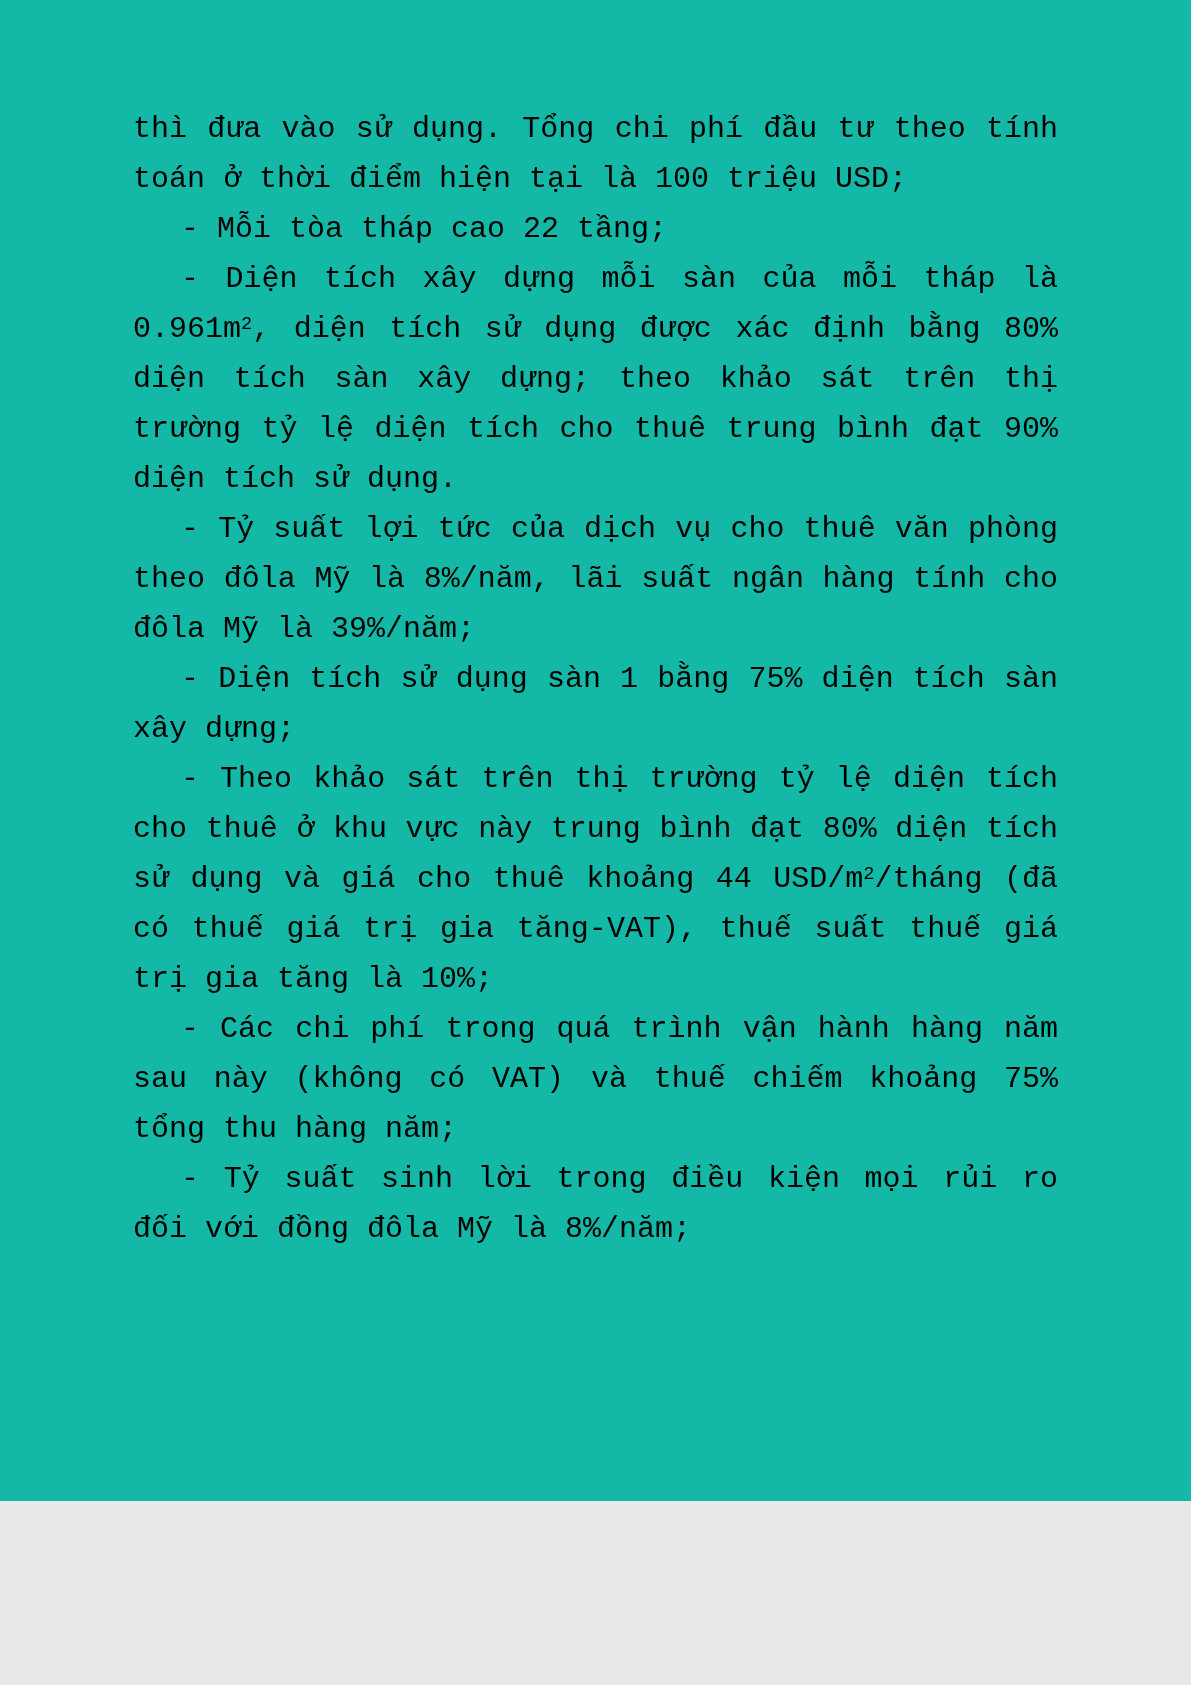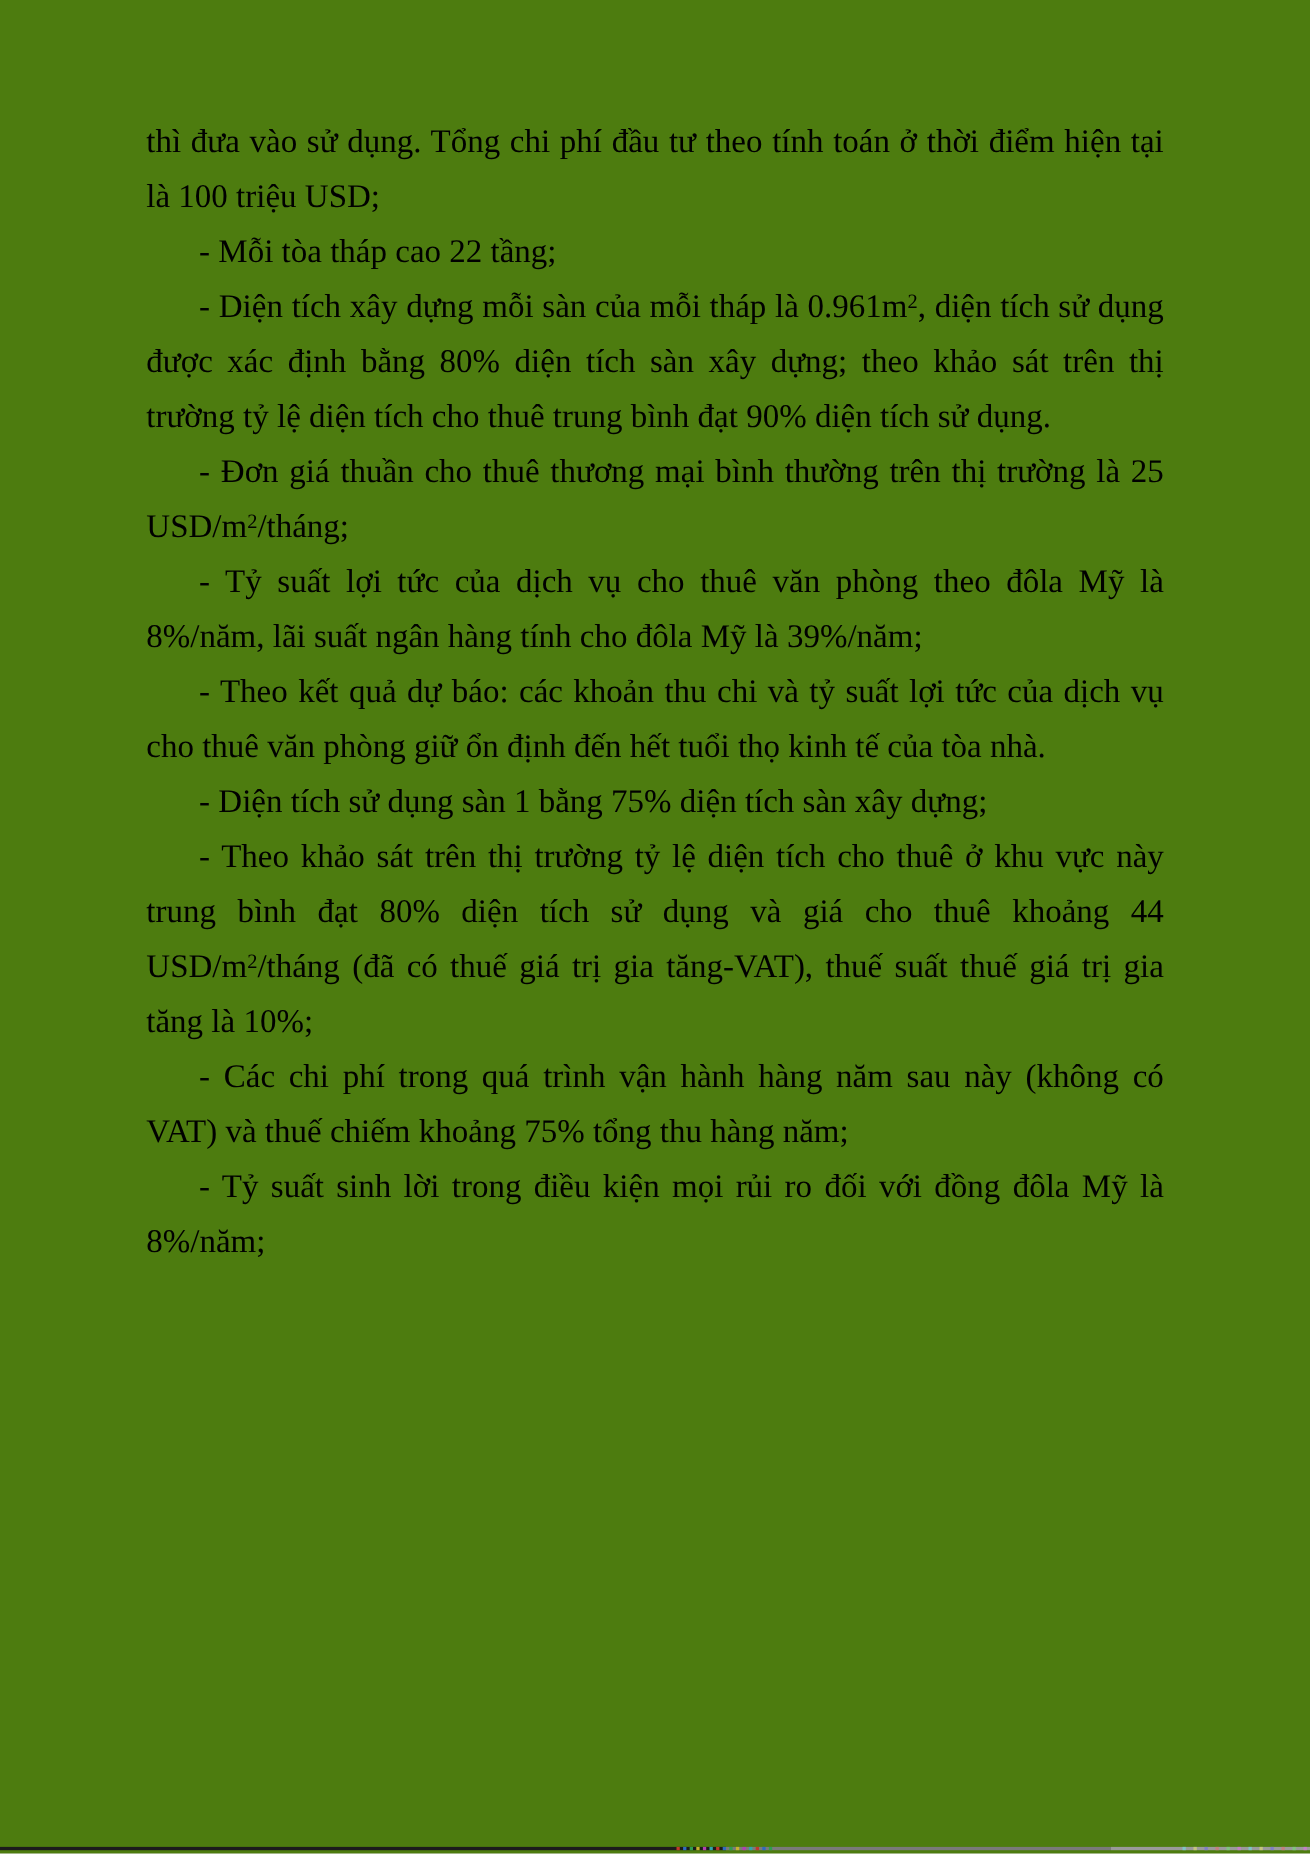--- a/index.html
+++ b/index.html
@@ -1,24 +1,24 @@
 <!DOCTYPE html>
 <html lang="vi"><head>
 <meta charset="utf-8">
 <title>Document page</title>
 <style>
   html, body { margin: 0; padding: 0; background: #e8e8e8; }
   .page {
     position: relative;
     width: 1191px;
-    height: 1685px;
+    height: 1501px;
     margin: 0 auto;
-    background: #4d7c0f;
+    background: #14b8a6;
     overflow: hidden;
-    font-family: Liberation Serif, serif;
+    font-family: Liberation Mono, monospace;
   }
   .doc {
     position: absolute;
     left: 133px;
     top: 104px;
     width: 925px;
     color: #000000;
     font-size: 30px;
     line-height: 50px;
     text-align: justify;
@@ -59,23 +59,21 @@
   }
 </style>
 </head>
 <body>
 
 <div class="page">
   <main class="doc" id="doc-body">
       <p><span>thì đưa vào sử dụng. Tổng chi phí đầu tư theo tính toán ở thời điểm hiện tại là 100 triệu USD;</span></p>
       <p class="indent"><span>- Mỗi tòa tháp cao 22 tầng;</span></p>
       <p class="indent"><span>- Diện tích xây dựng mỗi sàn của mỗi tháp là 0.961m</span><sup>2</sup><span>, diện tích sử dụng được xác định bằng 80% diện tích sàn xây dựng; theo khảo sát trên thị trường tỷ lệ diện tích cho thuê trung bình đạt 90% diện tích sử dụng.</span></p>
-      <p class="indent"><span>- Đơn giá thuần cho thuê thương mại bình thường trên thị trường là 25 USD/m</span><sup>2</sup><span>/tháng;</span></p>
       <p class="indent"><span>- Tỷ suất lợi tức của dịch vụ cho thuê văn phòng theo đôla Mỹ là 8%/năm, lãi suất ngân hàng tính cho đôla Mỹ là 39%/năm;</span></p>
-      <p class="indent"><span>- Theo kết quả dự báo: các khoản thu chi và tỷ suất lợi tức của dịch vụ cho thuê văn phòng giữ ổn định đến hết tuổi thọ kinh tế của tòa nhà.</span></p>
       <p class="indent"><span>- Diện tích sử dụng sàn 1 bằng 75% diện tích sàn xây dựng;</span></p>
       <p class="indent"><span>- Theo khảo sát trên thị trường tỷ lệ diện tích cho thuê ở khu vực này trung bình đạt 80% diện tích sử dụng và giá cho thuê khoảng 44 USD/m</span><sup>2</sup><span>/tháng (đã có thuế giá trị gia tăng-VAT), thuế suất thuế giá trị gia tăng là 10%;</span></p>
       <p class="indent"><span>- Các chi phí trong quá trình vận hành hàng năm sau này (không có VAT) và thuế chiếm khoảng 75% tổng thu hàng năm;</span></p>
       <p class="indent"><span>- Tỷ suất sinh lời trong điều kiện mọi rủi ro đối với đồng đôla Mỹ là 8%/năm;</span></p>
     </main>
   <div class="screen-strip" id="screen-strip">
       <div class="strip-seg" style="left: 0px; width: 660px; background: rgb(28, 28, 28);"></div>
       <div class="strip-seg" style="left: 660px; width: 350px; background: rgb(122, 122, 122);"></div>
       <div class="strip-seg" style="left: 1010px; width: 181px; background: rgb(154, 154, 154);"></div>
       <div class="strip-dot" style="left: 615px; background: rgb(192, 57, 43);"></div>

